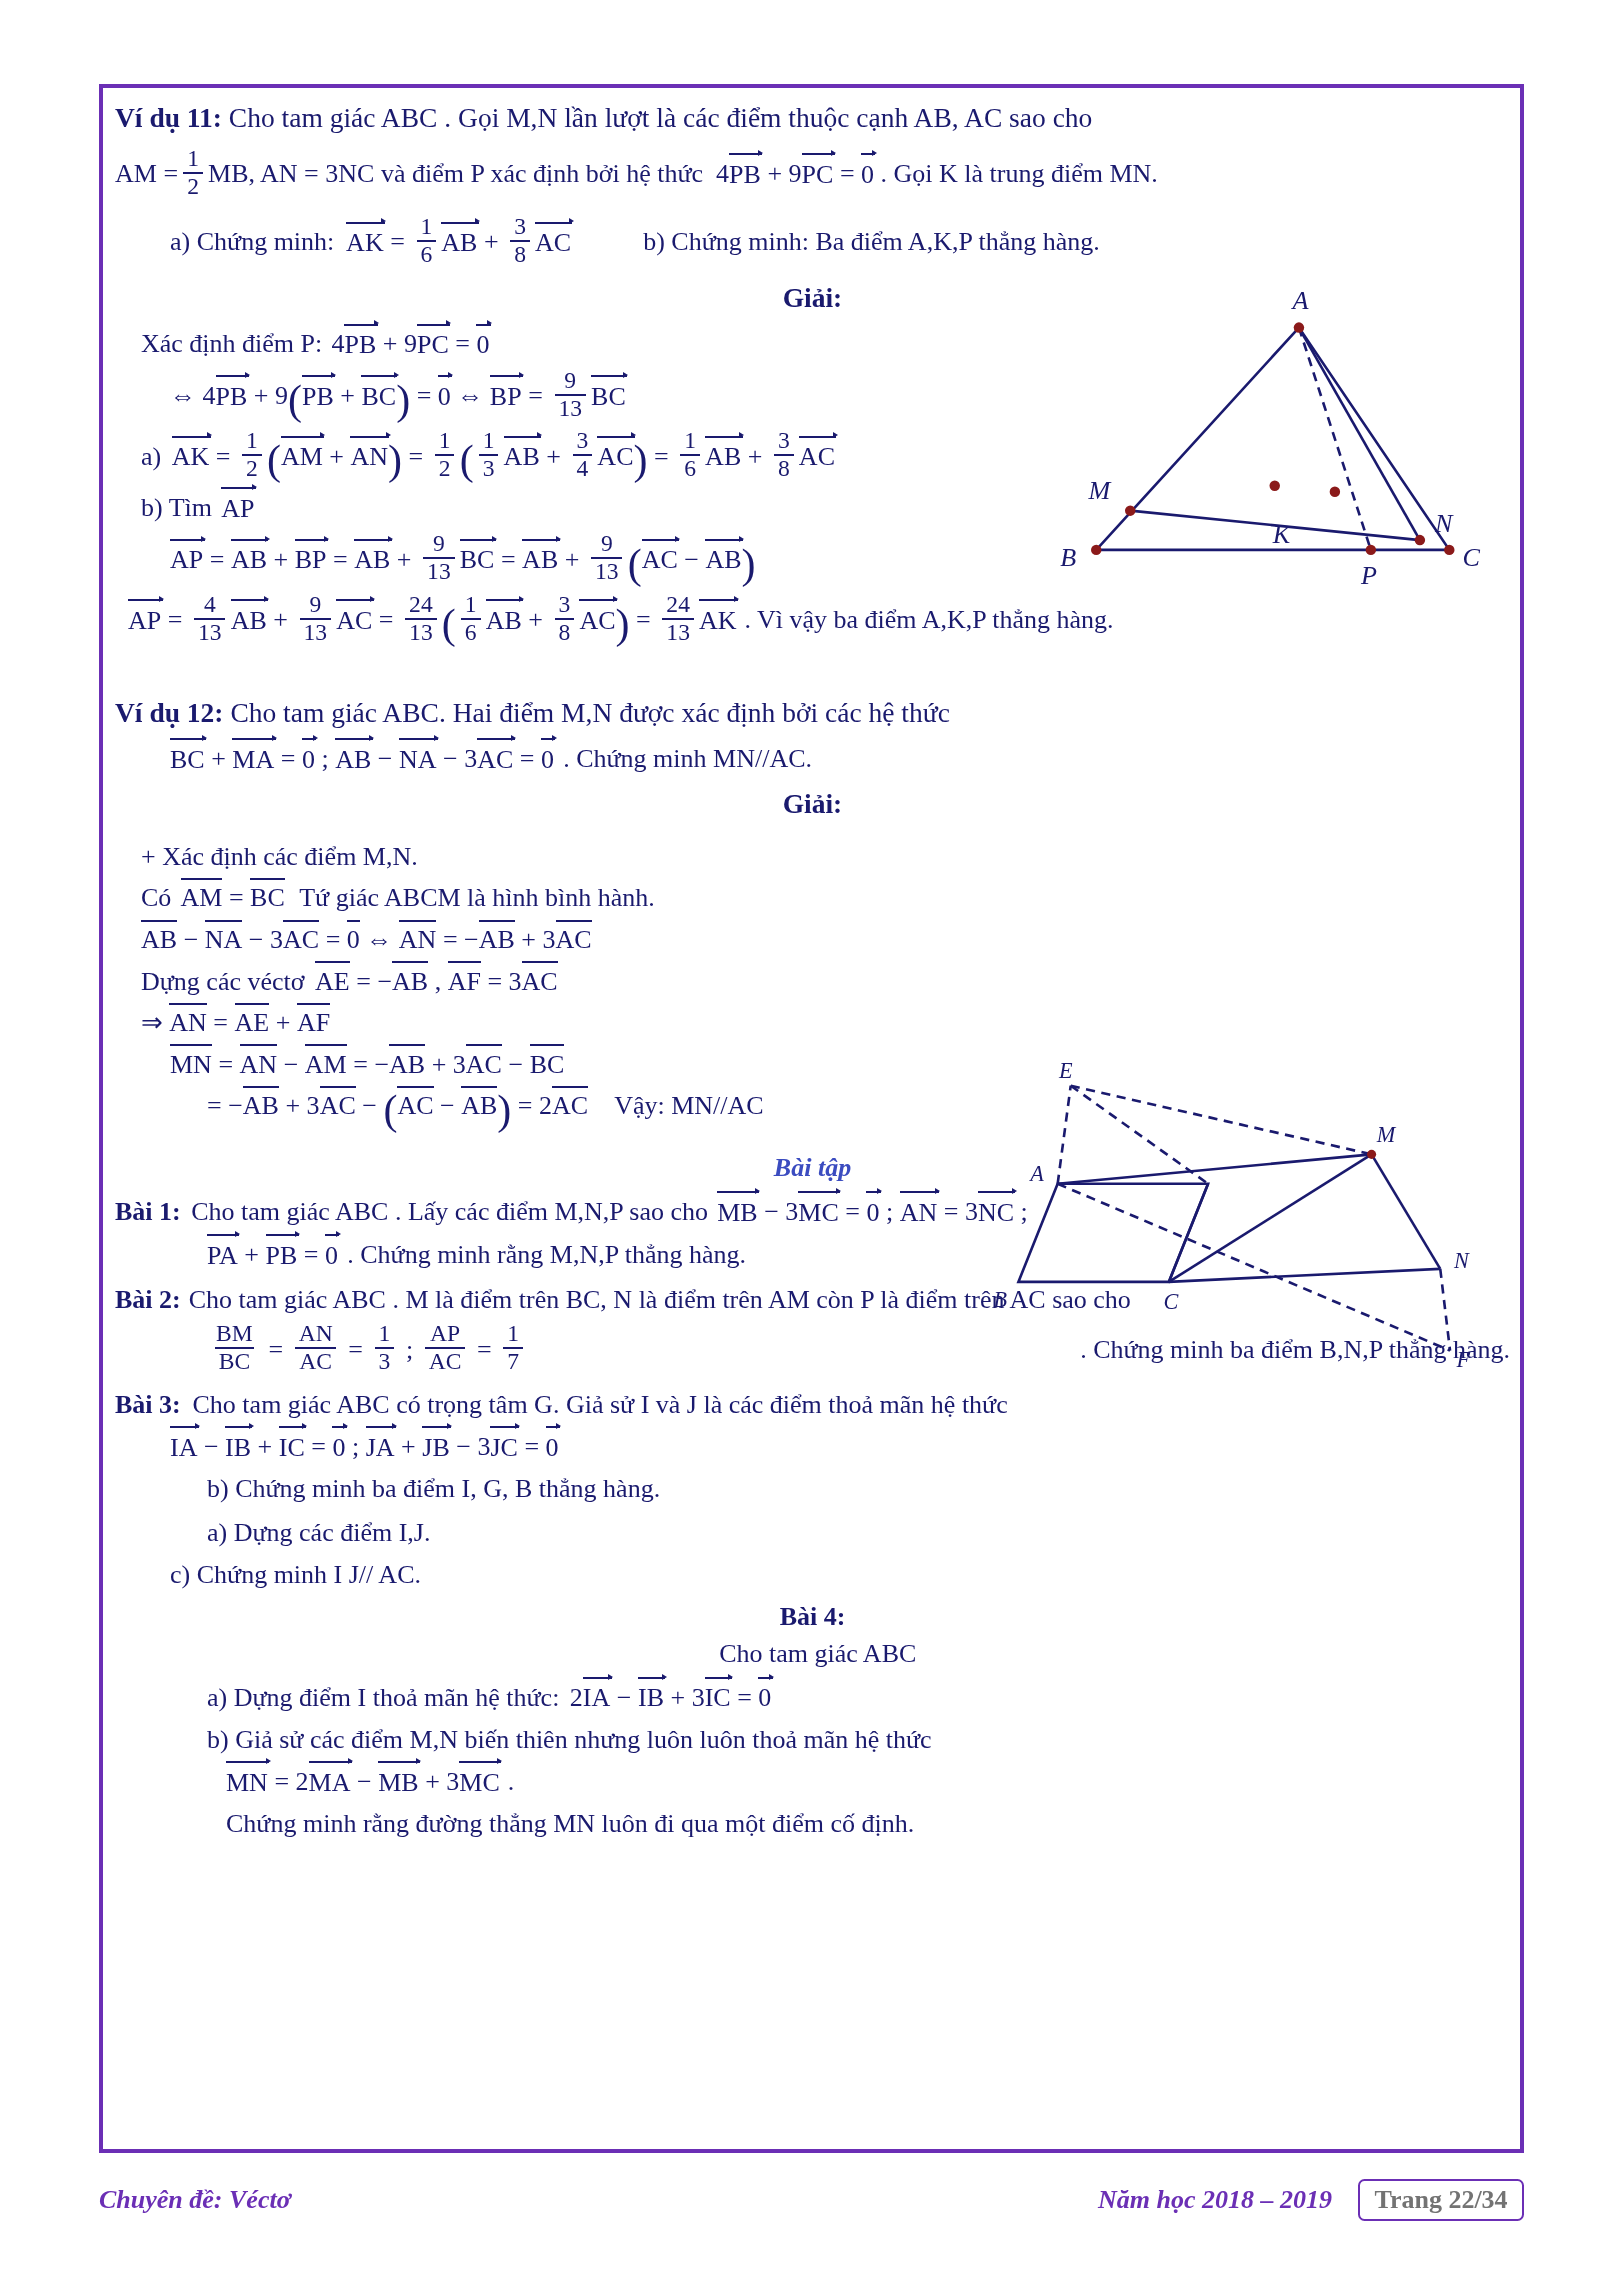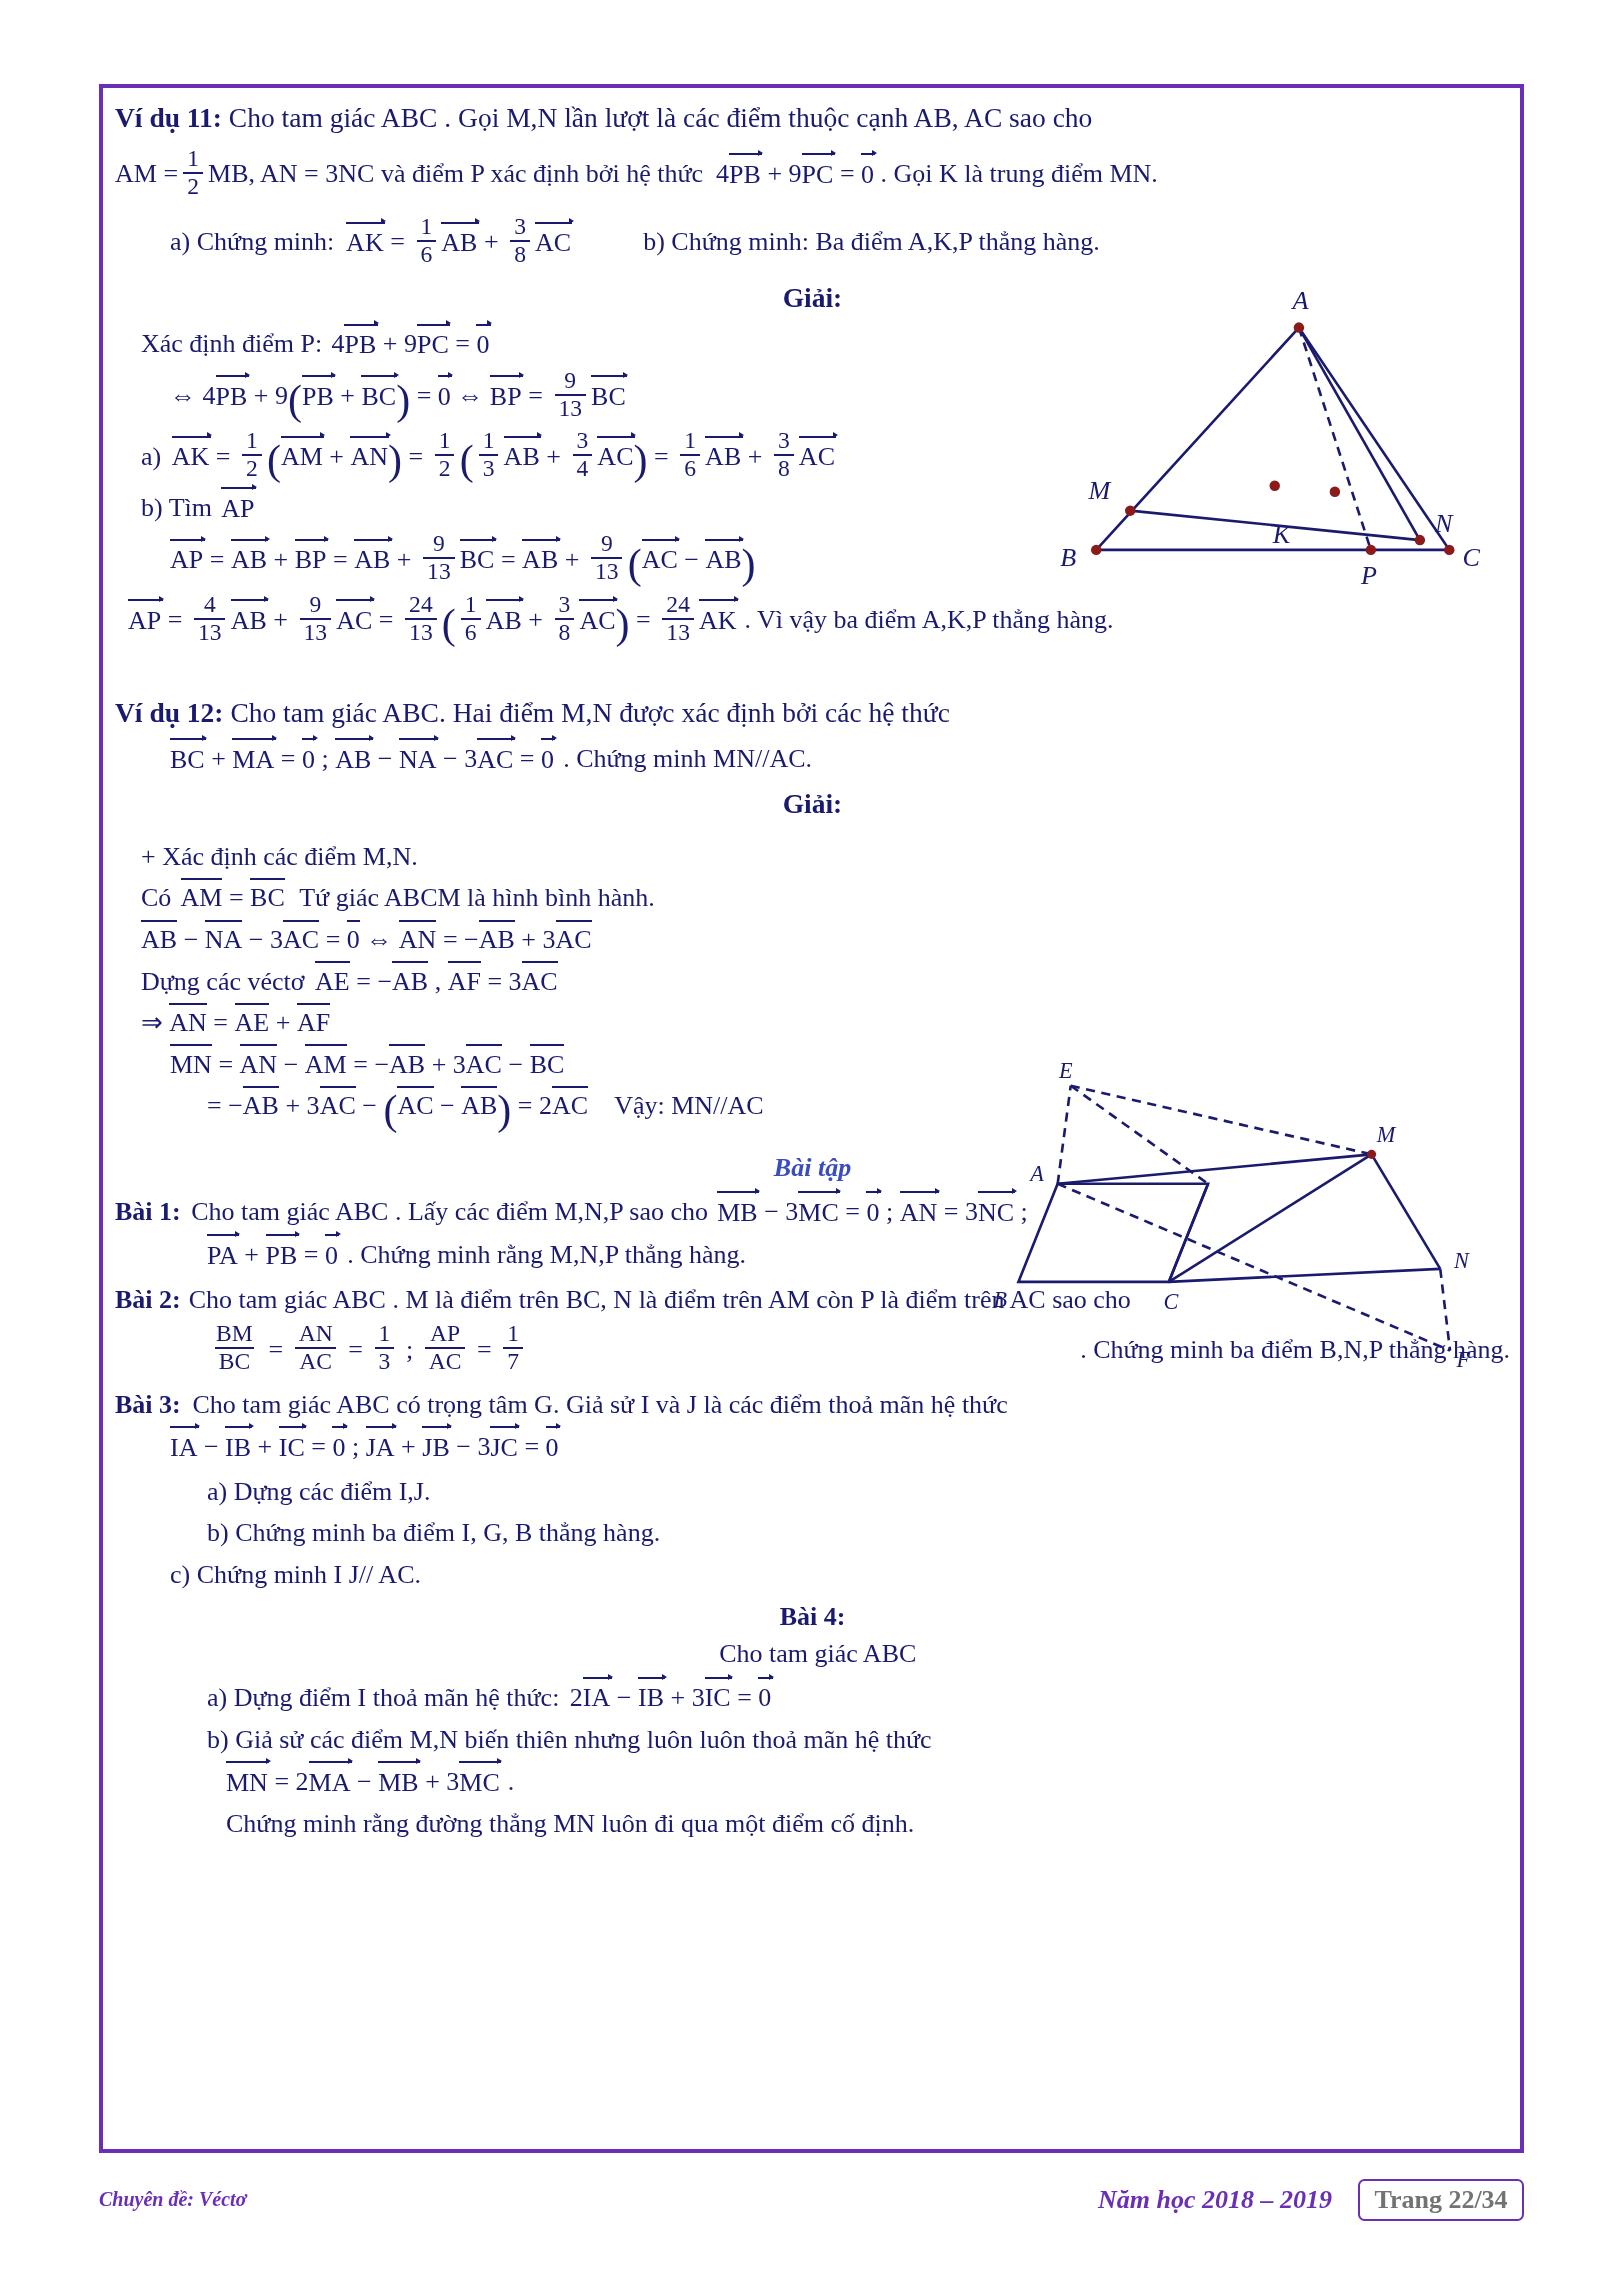--- a/index.html
+++ b/index.html
@@ -22,21 +22,21 @@
   .frac .num{padding:0 3.9px;font-size:23.6px;line-height:1.1;}
   .frac .den{padding:0 3.9px;font-size:23.6px;line-height:1.1;border-top:2px solid #1a1a6e;}
   .bigparen{font-size:42px;line-height:0;position:relative;top:3.9px;font-weight:300;}
   .mid{display:inline-flex;align-items:center;}
   .lead{margin-left:26px;}
   .lead2{margin-left:55px;}
   .lead3{margin-left:92px;}
   .giai{font-weight:bold;font-size:27.5px;text-align:center;}
   .baitap{color:#3b4cc0;font-weight:bold;font-style:italic;font-size:26px;text-align:center;}
   .footer{position:absolute;left:99px;top:2179px;width:1425px;display:flex;align-items:center;justify-content:space-between;}
-  .footer .fl{font-weight:bold;font-style:italic;font-size:20px;color:#6b2fb5;}
+  .footer .fl{font-weight:bold;font-style:italic;font-size:26px;color:#6b2fb5;}
   .footer .fr{font-weight:bold;font-style:italic;font-size:26px;color:#6b2fb5;}
   .pagebox{border:2.6px solid #6b2fb5;border-radius:6.5px;padding:3.9px 14.4px;font-weight:bold;font-size:26px;color:#737373;font-style:normal;}
   .fig{position:absolute;}
   svg{overflow:visible;}
   .ex-head{font-size:27.5px;}
 </style>
 </head>
 <body>
 
 <div class="page">
@@ -493,22 +493,22 @@
         <span>&nbsp;;&nbsp;</span>
         <span class="vec">JA</span>
           <span>&nbsp;+&nbsp;</span>
           <span class="vec">JB</span>
           <span>&nbsp;−&nbsp;3</span>
           <span class="vec">JC</span>
           <span>&nbsp;=&nbsp;</span>
           <span class="vec">0</span>
       </span>
     </div>
+    <div class="txt blk lead3">b) Chứng minh ba điểm I, G, B thẳng hàng.</div>
     <div class="txt blk lead3" style="margin-top:6.5px;">a) Dựng các điểm I,J.</div>
-    <div class="txt blk lead3">b) Chứng minh ba điểm I, G, B thẳng hàng.</div>
     <div class="txt blk lead3" style="margin-left:55px;">c) Chứng minh I J// AC.</div>
 
     <div class="txt blk row" style="margin-top:3.9px;flex-direction:column;">
       <b>Bài 4:</b>
       <span style="margin-left:10.5px;">Cho tam giác ABC</span>
     </div>
     <div class="txt blk row lead3" style="margin-top:5.2px;">
       <span>a) Dựng điểm I thoả mãn hệ thức:</span>
       <span class="mid" style="margin-left:10.5px;">
         <span>2</span>

